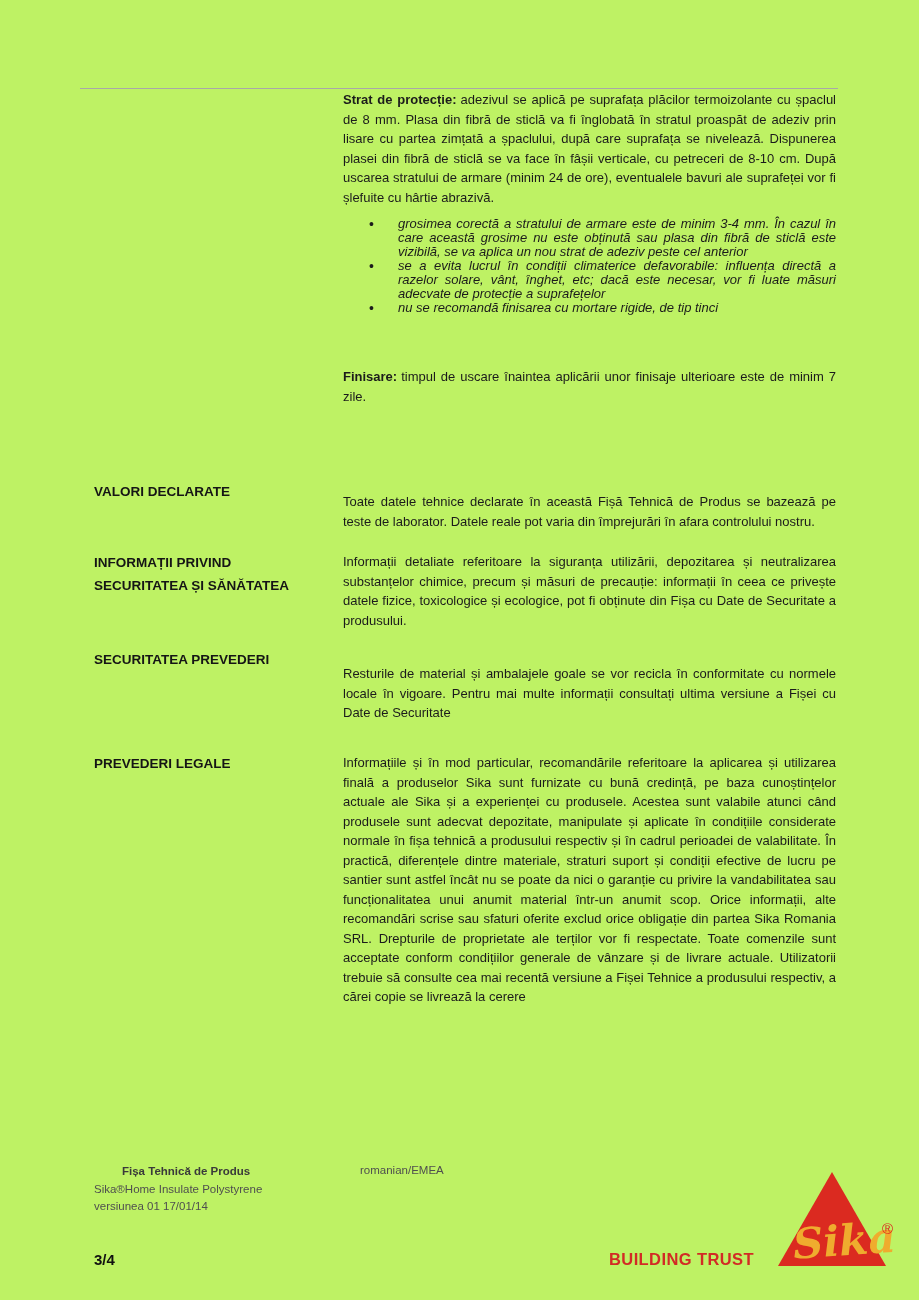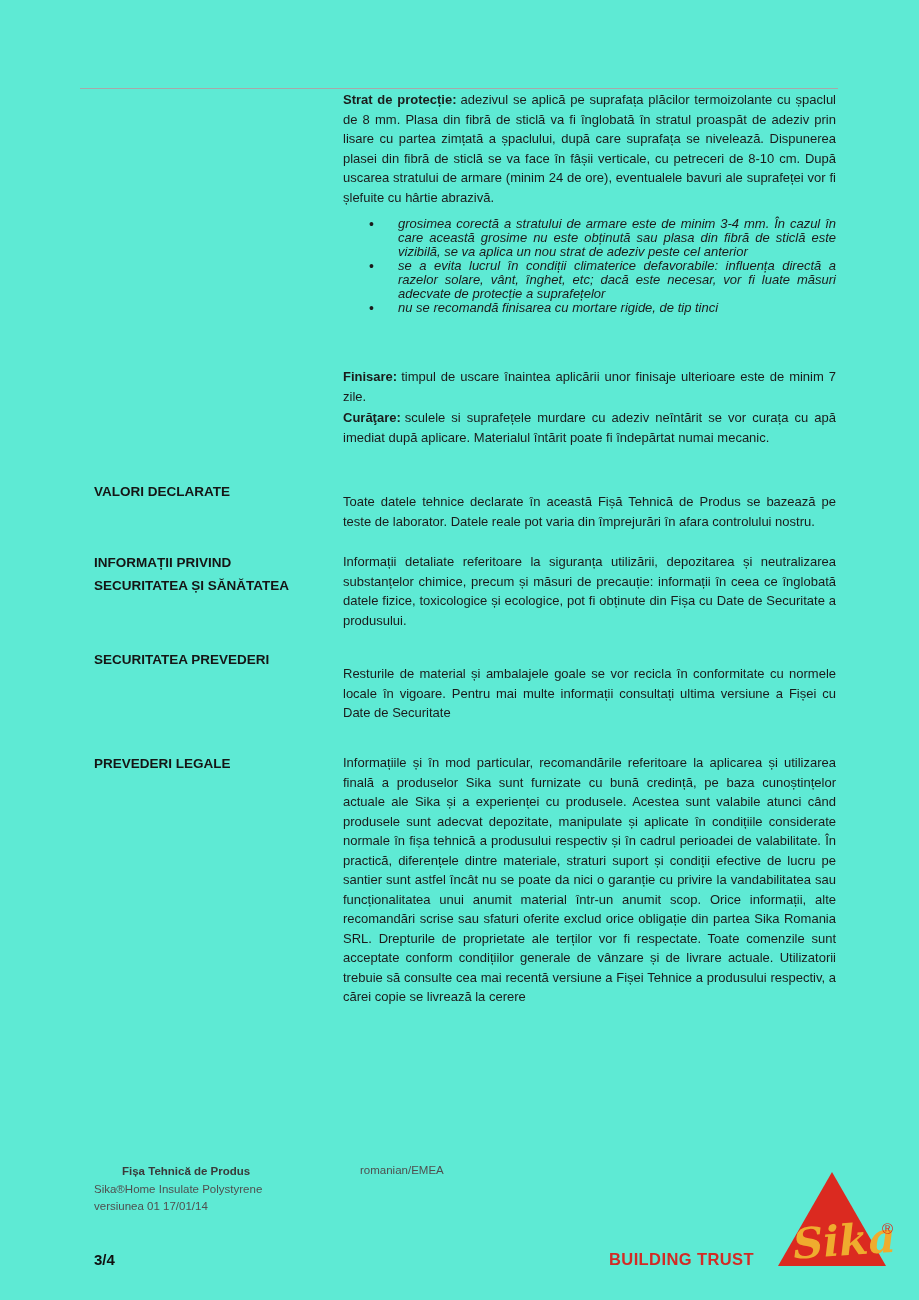--- a/index.html
+++ b/index.html
@@ -1,20 +1,20 @@
 <!DOCTYPE html>
 <html><head>
 <meta charset="utf-8">
 <style>
   * { margin:0; padding:0; box-sizing:border-box; }
   html,body { background:#ffffff; }
   .page {
     position:relative;
     width:919px; height:1300px;
-    background:#5eead4;
+    background:#bef264;
     font-family:"Liberation Sans", sans-serif;
     color:#1b1b1b;
     overflow:hidden;
   }
   .top-rule {
     position:absolute; left:80px; top:88px;
     width:758px; height:1px; background:#a8a8a8;
   }
   .body-text {
     font-size:13px; line-height:19.5px;
@@ -84,29 +84,26 @@
   <ul class="bullet-list">
     <li><span>grosimea corectă a stratului de armare este de minim 3-4 mm. În cazul în care această grosime nu este obținută sau plasa din fibră de sticlă este vizibilă, se va aplica un nou strat de adeziv peste cel anterior</span></li>
     <li><span>se a evita lucrul în condiții climaterice defavorabile: influența directă a razelor solare, vânt, înghet, etc; dacă este necesar, vor fi luate măsuri adecvate de protecție a suprafețelor</span></li>
     <li><span>nu se recomandă finisarea cu mortare rigide, de tip tinci</span></li>
   </ul>
 
   <div class="col-right pos-finisare body-text para">
     <b>Finisare:</b><span>timpul de uscare înaintea aplicării unor finisaje ulterioare este de minim 7 zile.</span>
   </div>
 
-  <div class="col-right pos-curatare body-text para">
-    <b>Curăţare:</b><span>sculele si suprafețele murdare cu adeziv neîntărit se vor curața cu apă imediat după aplicare. Materialul întărit poate fi îndepărtat numai mecanic.</span>
-  </div>
 
   <div class="sec-label lbl-valori">VALORI DECLARATE</div>
   <div class="col-right txt-valori body-text">Toate datele tehnice declarate în această Fișă Tehnică de Produs se bazează pe teste de laborator. Datele reale pot varia din împrejurări în afara controlului nostru.</div>
 
   <div class="sec-label lbl-info">INFORMAȚII PRIVIND SECURITATEA ȘI SĂNĂTATEA</div>
-  <div class="col-right txt-info body-text">Informații detaliate referitoare la siguranța utilizării, depozitarea și neutralizarea substanțelor chimice, precum și măsuri de precauție: informații în ceea ce înglobată datele fizice, toxicologice și ecologice, pot fi obținute din Fișa cu Date de Securitate a produsului.</div>
+  <div class="col-right txt-info body-text">Informații detaliate referitoare la siguranța utilizării, depozitarea și neutralizarea substanțelor chimice, precum și măsuri de precauție: informații în ceea ce privește datele fizice, toxicologice și ecologice, pot fi obținute din Fișa cu Date de Securitate a produsului.</div>
 
   <div class="sec-label lbl-mediu">SECURITATEA PREVEDERI</div>
   <div class="col-right txt-mediu body-text">Resturile de material și ambalajele goale se vor recicla în conformitate cu normele locale în vigoare. Pentru mai multe informații consultați ultima versiune a Fișei cu Date de Securitate</div>
 
   <div class="sec-label lbl-legal">PREVEDERI LEGALE</div>
   <div class="col-right txt-legal body-text">Informațiile și în mod particular, recomandările referitoare la aplicarea și utilizarea finală a produselor Sika sunt furnizate cu bună credință, pe baza cunoștințelor actuale ale Sika și a experienței cu produsele. Acestea sunt valabile atunci când produsele sunt adecvat depozitate, manipulate și aplicate în condițiile considerate normale în fișa tehnică a produsului respectiv și în cadrul perioadei de valabilitate. În practică, diferențele dintre materiale, straturi suport și condiții efective de lucru pe santier sunt astfel încât nu se poate da nici o garanție cu privire la vandabilitatea sau funcționalitatea unui anumit material într-un anumit scop. Orice informații, alte recomandări scrise sau sfaturi oferite exclud orice obligație din partea Sika Romania SRL. Drepturile de proprietate ale terților vor fi respectate. Toate comenzile sunt acceptate conform condițiilor generale de vânzare și de livrare actuale. Utilizatorii trebuie să consulte cea mai recentă versiune a Fișei Tehnice a produsului respectiv, a cărei copie se livrează la cerere</div>
 
   <div class="footer-left">
     <div class="doc-type">Fișa Tehnică de Produs</div>
     <div>Sika®Home Insulate Polystyrene</div>

